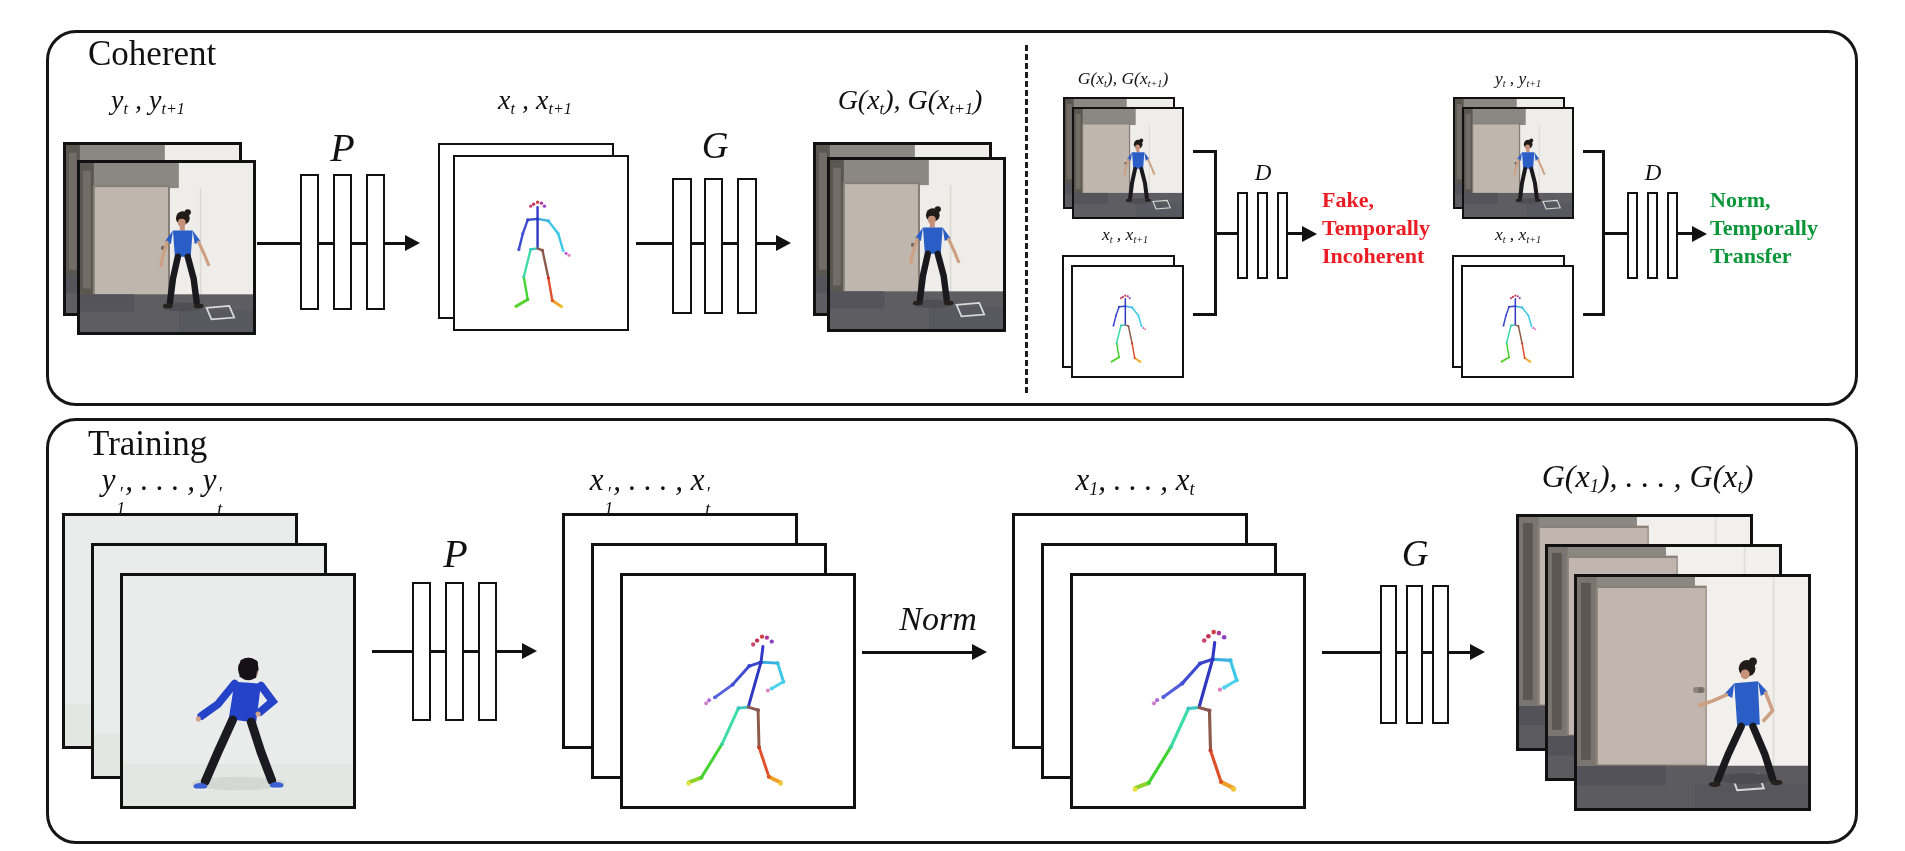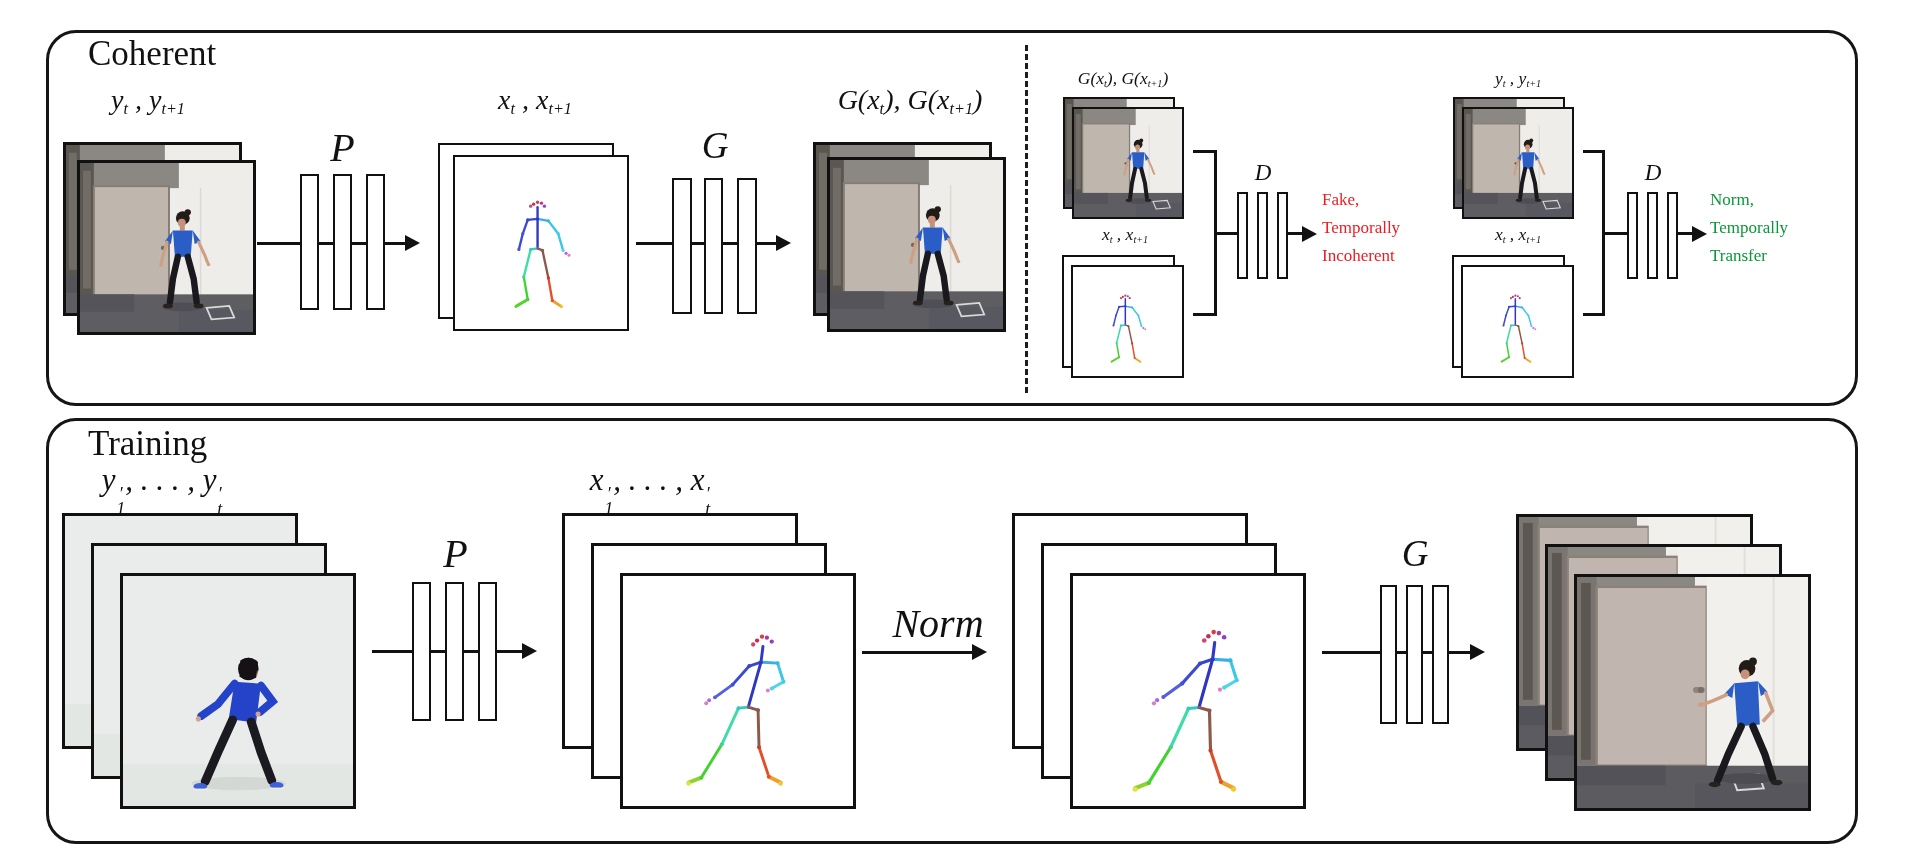--- a/index.html
+++ b/index.html
@@ -2,36 +2,36 @@
 <html><head>
 <meta charset="utf-8">
 <style>
   html,body{margin:0;padding:0;background:#fff;}
   #canvas{position:relative;width:1905px;height:851px;background:#ffffff;
           font-family:"Liberation Serif", serif;color:#111;overflow:hidden;}
   .box{position:absolute;border:3px solid #151515;border-radius:30px;background:transparent;}
   .sect-title{position:absolute;font-size:35px;color:#111;}
   .mlabel{position:absolute;font-style:italic;text-align:center;color:#111;white-space:nowrap;}
   .fs28{font-size:28px;} .fs31{font-size:31px;} .fs32{font-size:32px;}
-  .fs17{font-size:17.5px;} .fs22{font-size:23px;} .fs34{font-size:40px;font-style:italic;}
+  .fs17{font-size:17.5px;} .fs22{font-size:23px;} .fs34{font-size:34px;font-style:italic;}
   .fs36{font-size:37px;} .fs40{font-size:40px;}
   .msub{font-size:0.58em;vertical-align:-0.28em;}
   .ss{display:inline-flex;flex-direction:column;align-items:center;font-size:0.58em;
       line-height:0.85;vertical-align:-0.55em;margin-left:0.04em;}
   .frame{position:absolute;background:#fff;box-sizing:border-box;overflow:hidden;}
   .b3{border:3px solid #111;} .b25{border:2.5px solid #111;}
   .frame svg{display:block;width:100%;height:100%;}
   .hline{position:absolute;height:3px;background:#111;}
   .vdash{position:absolute;width:0;border-left:3px dashed #1d1d1d;}
   .ah{position:absolute;width:0;height:0;border-top:8px solid transparent;
       border-bottom:8px solid transparent;border-left:15px solid #111;}
   .bar{position:absolute;background:#fff;border:2.5px solid #111;box-sizing:border-box;}
   .bracket{position:absolute;border-top:3px solid #111;border-right:3px solid #111;
            border-bottom:3px solid #111;box-sizing:border-box;}
-  .result{position:absolute;font-weight:normal;font-size:17px;line-height:28px;white-space:nowrap;}
+  .result{position:absolute;font-weight:bold;font-size:22px;line-height:28px;white-space:nowrap;}
 </style>
 </head>
 <body>
 
 <svg width="0" height="0" style="position:absolute" aria-hidden="true">
 <defs>
 
   <g id="ph-room">
     <rect width="175" height="175" fill="#EFEDE9"></rect>
     <rect x="0" y="0" width="100" height="26" fill="#8B8884"></rect>
@@ -388,39 +388,41 @@
       <svg viewBox="0 0 235 235" preserveAspectRatio="none">
           <use href="#sk-dance"></use>
         </svg>
     </div>
   </div>
 
   <div class="mlabel fs34" style="left:878px;top:600px;width:120px;">Norm</div>
   <div class="hline" style="left:862px;top:651px;width:112px;"></div>
   <div class="ah" style="left:972px;top:644px;"></div>
 
+  <div class="mlabel fs31" style="left:1030px;top:462px;width:210px;"><span>x<span class="msub">1</span></span><span>, . . . , </span><span>x<span class="msub">t</span></span></div>
   <div>
     <div class="frame b3" style="left:1012px;top:513px;width:236px;height:236px;"></div>
     <div class="frame b3" style="left:1041px;top:543px;width:236px;height:236px;"></div>
     <div class="frame b3" style="left:1070px;top:573px;width:236px;height:236px;">
       <svg viewBox="0 0 235 235" preserveAspectRatio="none" style="transform:scale(1.07);transform-origin:50% 55%;">
           <use href="#sk-dance"></use>
         </svg>
     </div>
   </div>
 
   <div class="hline" style="left:1322px;top:651px;width:150px;"></div>
   <div class="ah" style="left:1470px;top:644px;"></div>
   <div>
     <div class="bar" style="left:1380px;top:585px;width:17px;height:139px;"></div>
     <div class="bar" style="left:1406px;top:585px;width:17px;height:139px;"></div>
     <div class="bar" style="left:1432px;top:585px;width:17px;height:139px;"></div>
   </div>
   <div class="mlabel fs36" style="left:1390px;top:532px;width:50px;">G</div>
 
+  <div class="mlabel fs32" style="left:1505px;top:458px;width:285px;"><span>G(</span><span>x<span class="msub">1</span></span><span>), . . . , </span><span>G(</span><span>x<span class="msub">t</span></span><span>)</span></div>
   <div>
     <div class="frame b3" style="left:1516px;top:514px;width:237px;height:237px;">
       <svg viewBox="0 0 235 235" preserveAspectRatio="none">
           <use href="#ph-room2"></use>
         </svg>
     </div>
     <div class="frame b3" style="left:1545px;top:544px;width:237px;height:237px;">
       <svg viewBox="0 0 235 235" preserveAspectRatio="none">
           <use href="#ph-room2"></use>
         </svg>

